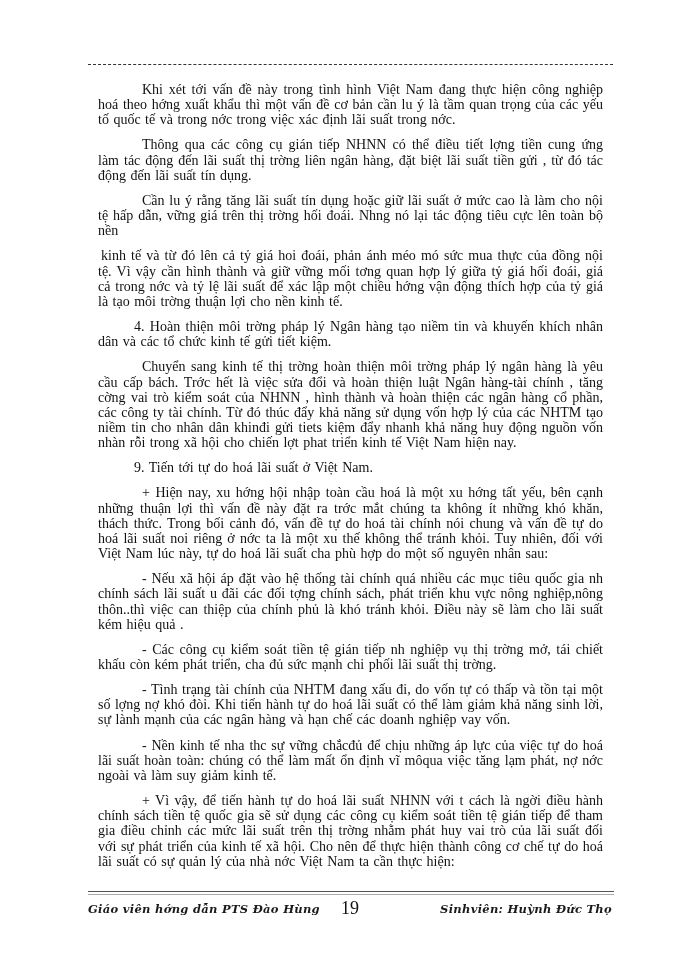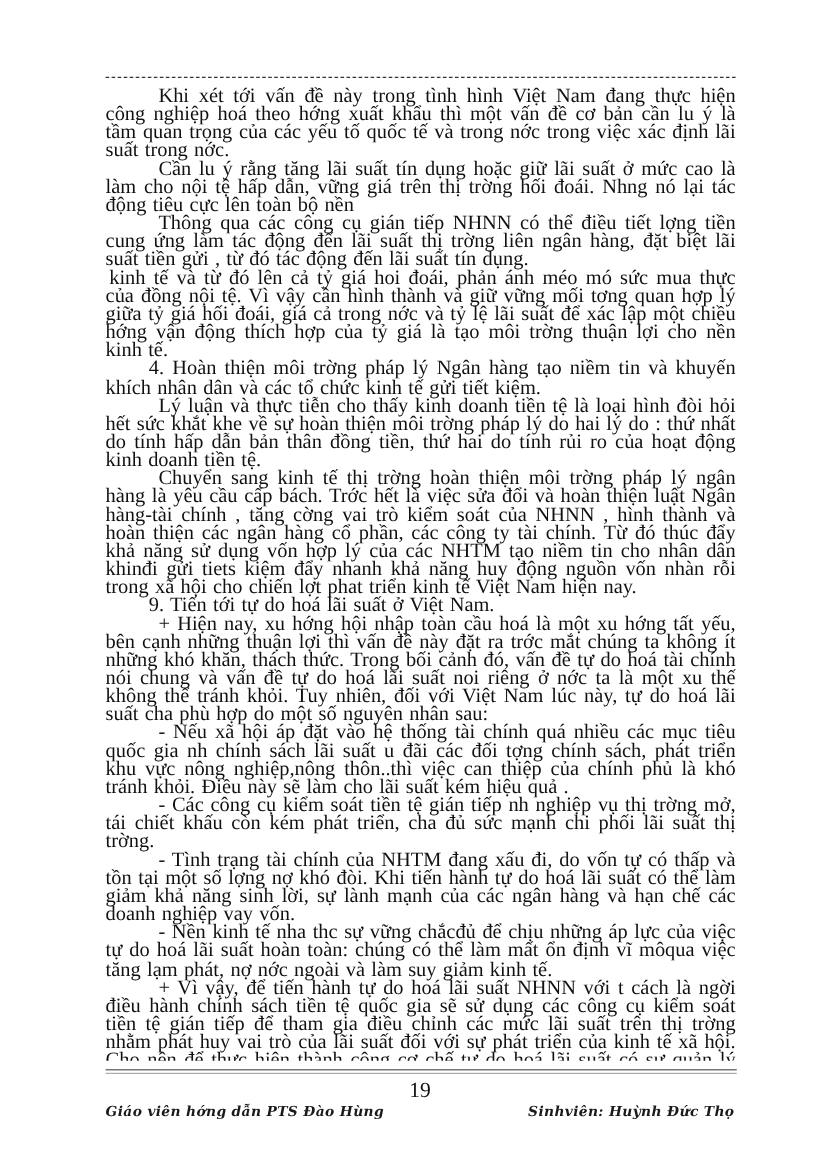--- a/index.html
+++ b/index.html
@@ -25,24 +25,24 @@
   .top-rule {
     border-top: 1px dashed #333333;
     height: 0;
     margin-bottom: 7px;
   }
   .text-body {
     height: 812px;
     overflow: hidden;
   }
   .text-body p {
-    margin: 0;
+    margin: 10px;
     padding: 0;
     text-align: justify;
-    font-size: 17px;
+    font-size: 14px;
     line-height: 15.15px;
     word-spacing: 1px;
   }
   .text-body p.body    { text-indent: 44px; }
   .text-body p.noindent{ text-indent: 3px; }
   .text-body p.heading { text-indent: 36px; font-weight: normal; }
   .bottom-rule {
     position: absolute;
     left: 88px;
     top: 891px;
@@ -54,21 +54,20 @@
   .footer-left, .footer-right {
     position: absolute;
     top: 902px;
     font-family: "DejaVu Serif", serif;
     font-style: italic;
     font-weight: bold;
     font-size: 11.5px;
     letter-spacing: 0.3px;
     color: #1a1a1a;
     white-space: nowrap;
-    margin-top: 17px;
   }
   .footer-left  { left: 88px; }
   .footer-right { right: 88px; }
   .page-number {
     position: absolute;
     top: 898px;
     left: 0;
     right: 0;
     text-align: center;
     font-size: 18px;
@@ -77,25 +76,24 @@
   }
 </style>
 </head>
 <body>
 
 <div class="page">
   <div class="content">
     <div class="top-rule"></div>
     <div class="text-body">
         <p class="body">Khi xét tới vấn đề này trong tình hình Việt Nam đang thực hiện công nghiệp hoá theo hớng xuất khẩu thì một vấn đề cơ bản cần lu ý là tầm quan trọng của các yếu tố quốc tế và trong nớc trong việc xác định lãi suất trong nớc.</p>
+        <p class="body">Thông qua các công cụ gián tiếp NHNN có thể điều tiết lợng tiền cung ứng làm tác động đến lãi suất thị trờng liên ngân hàng, đặt biệt lãi suất tiền gửi , từ đó tác động đến lãi suất tín dụng.</p>
         <p class="body">Cần lu ý rằng tăng lãi suất tín dụng hoặc giữ lãi suất ở mức cao là làm cho nội tệ hấp dẫn, vững giá trên thị trờng hối đoái. Nhng nó lại tác động tiêu cực lên toàn bộ nền</p>
-        <p class="body">Thông qua các công cụ gián tiếp NHNN có thể điều tiết lợng tiền cung ứng làm tác động đến lãi suất thị trờng liên ngân hàng, đặt biệt lãi suất tiền gửi , từ đó tác động đến lãi suất tín dụng.</p>
         <p class="noindent">kinh tế và từ đó lên cả tỷ giá hoi đoái, phản ánh méo mó sức mua thực của đồng nội tệ. Vì vậy cần hình thành và giữ vững mối tơng quan hợp lý giữa tỷ giá hối đoái, giá cả trong nớc và tỷ lệ lãi suất để xác lập một chiều hớng vận động thích hợp của tỷ giá là tạo môi trờng thuận lợi cho nền kinh tế.</p>
         <p class="heading">4. Hoàn thiện môi trờng pháp lý Ngân hàng tạo niềm tin và khuyến khích nhân dân và các tổ chức kinh tế gửi tiết kiệm.</p>
-        <p class="body">Lý luận và thực tiễn cho thấy kinh doanh tiền tệ là loại hình đòi hỏi hết sức khắt khe về sự hoàn thiện môi trờng pháp lý do hai lý do : thứ nhất do tính hấp dẫn bản thân đồng tiền, thứ hai do tính rủi ro của hoạt động kinh doanh tiền tệ.</p>
         <p class="body">Chuyển sang kinh tế thị trờng hoàn thiện môi trờng pháp lý ngân hàng là yêu cầu cấp bách. Trớc hết là việc sửa đổi và hoàn thiện luật Ngân hàng-tài chính , tăng cờng vai trò kiểm soát của NHNN , hình thành và hoàn thiện các ngân hàng cổ phần, các công ty tài chính. Từ đó thúc đẩy khả năng sử dụng vốn hợp lý của các NHTM tạo niềm tin cho nhân dân khinđi gửi tiets kiệm đẩy nhanh khả năng huy động nguồn vốn nhàn rỗi trong xã hội cho chiến lợt phat triển kinh tế Việt Nam hiện nay.</p>
         <p class="heading">9. Tiến tới tự do hoá lãi suất ở Việt Nam.</p>
         <p class="body">+ Hiện nay, xu hớng hội nhập toàn cầu hoá là một xu hớng tất yếu, bên cạnh những thuận lợi thì vấn đề này đặt ra trớc mắt chúng ta không ít những khó khăn, thách thức. Trong bối cảnh đó, vấn đề tự do hoá tài chính nói chung và vấn đề tự do hoá lãi suất noi riêng ở nớc ta là một xu thế không thể tránh khỏi. Tuy nhiên, đối với Việt Nam lúc này, tự do hoá lãi suất cha phù hợp do một số nguyên nhân sau:</p>
         <p class="body">- Nếu xã hội áp đặt vào hệ thống tài chính quá nhiều các mục tiêu quốc gia nh chính sách lãi suất u đãi các đối tợng chính sách, phát triển khu vực nông nghiệp,nông thôn..thì việc can thiệp của chính phủ là khó tránh khỏi. Điều này sẽ làm cho lãi suất kém hiệu quả .</p>
         <p class="body">- Các công cụ kiểm soát tiền tệ gián tiếp nh nghiệp vụ thị trờng mở, tái chiết khấu còn kém phát triển, cha đủ sức mạnh chi phối lãi suất thị trờng.</p>
         <p class="body">- Tình trạng tài chính của NHTM đang xấu đi, do vốn tự có thấp và tồn tại một số lợng nợ khó đòi. Khi tiến hành tự do hoá lãi suất có thể làm giảm khả năng sinh lời, sự lành mạnh của các ngân hàng và hạn chế các doanh nghiệp vay vốn.</p>
         <p class="body">- Nền kinh tế nha thc sự vững chắcđủ để chịu những áp lực của việc tự do hoá lãi suất hoàn toàn: chúng có thể làm mất ổn định vĩ môqua việc tăng lạm phát, nợ nớc ngoài và làm suy giảm kinh tế.</p>
         <p class="body">+ Vì vậy, để tiến hành tự do hoá lãi suất NHNN với t cách là ngời điều hành chính sách tiền tệ quốc gia sẽ sử dụng các công cụ kiểm soát tiền tệ gián tiếp để tham gia điều chỉnh các mức lãi suất trên thị trờng nhằm phát huy vai trò của lãi suất đối với sự phát triển của kinh tế xã hội. Cho nên để thực hiện thành công cơ chế tự do hoá lãi suất có sự quản lý của nhà nớc Việt Nam ta cần thực hiện:</p>
       </div>
   </div>

